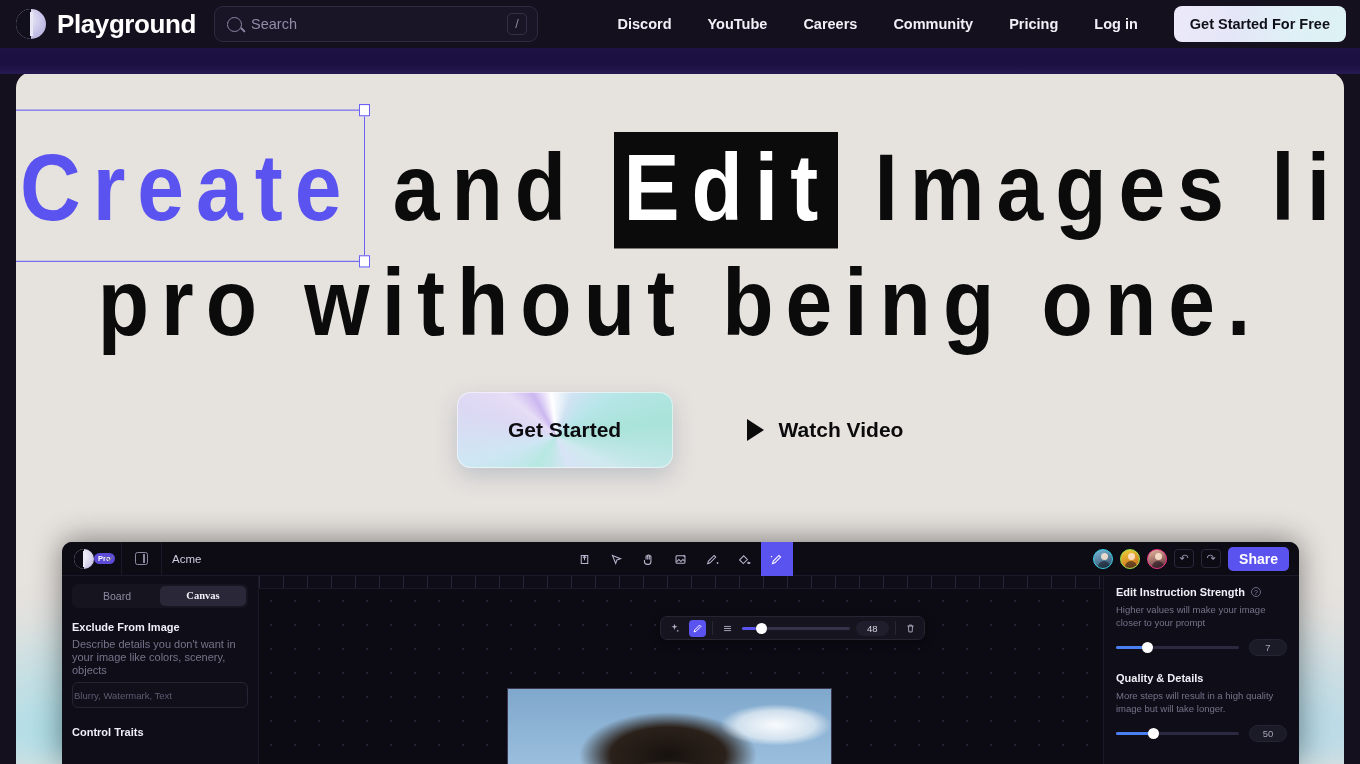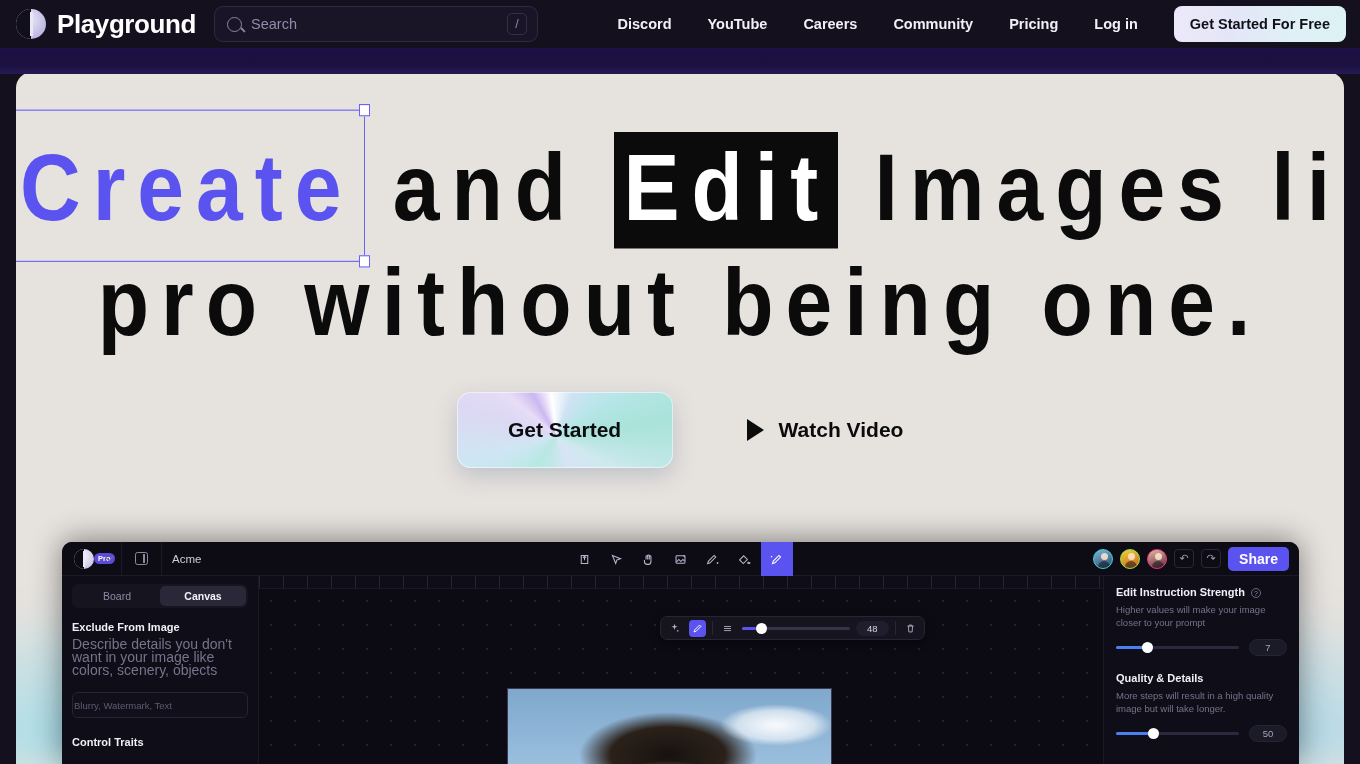--- a/index.html
+++ b/index.html
@@ -193,23 +193,23 @@
   #share-btn { background: #5b53f0; color: #fff; font-size: 14px; font-weight: bold;
                padding: 4px 11px; border-radius: 5px; }
   #app-body { display: flex; height: 188px; }
 
   
   #left-panel { width: 197px; background: #0e0d18; border-right: 1px solid #1b1928; padding: 8px 10px; }
   #seg {
     display: flex; background: #15141f; border-radius: 6px; padding: 2px; margin-bottom: 13px;
   }
   .seg-btn { flex: 1; text-align: center; padding: 4px 0; font-size: 10.5px; color: #8f8aa3; border-radius: 5px; }
-  .seg-btn.active { background: #2a2738; color: #f2f1f7; font-weight: bold; }
+  .seg-btn.active { background: #2a2738; color: #f2f1f7; font-weight: bold; font-family: Liberation Serif, serif; }
   .panel-h { font-size: 11px; font-weight: bold; color: #f0eff6; margin-bottom: 5px; }
-  .panel-desc { font-size: 14px; color: #77738a; line-height: 13px; margin-bottom: 15px; }
+  .panel-desc { font-size: 11px; color: #77738a; line-height: 13px; margin-bottom: 5px; }
   .field {
     height: 26px; border: 1px solid #272435; border-radius: 6px; background: #100f1a;
     display: flex; align-items: center; padding: 0 1px; font-size: 9.5px; color: #5f5b72;
   }
   #control-traits-h { font-size: 11px; font-weight: bold; color: #f0eff6; margin-top: 18px; }
 
   
   #canvas-wrap { flex: 1; position: relative; background: #0c0b14; overflow: hidden; }
   #ruler-h { position: absolute; top: 0; left: 0; right: 0; height: 13px;
              background: #0f0e18; border-bottom: 1px solid #1a1826;
@@ -235,21 +235,21 @@
   .bt-icon { width: 17px; height: 17px; display: flex; align-items: center; justify-content: center; color: #b3aec6; border-radius: 4px; }
   .bt-icon.active { background: #5b53f0; color: #fff; }
   .bt-div { width: 1px; height: 14px; background: #2a2737; }
   #bt-slider { width: 108px; height: 3px; background: #35324a; border-radius: 2px; position: relative; }
   #bt-slider-fill { position: absolute; left: 0; top: 0; height: 3px; width: 13%; background: #5b53f0; border-radius: 2px; }
   #bt-thumb { position: absolute; left: 13%; top: -4px; width: 11px; height: 11px; border-radius: 50%; background: #fff; }
   #bt-value { background: #201e2c; border-radius: 9px; padding: 2px 11px; font-size: 9.5px; color: #d6d3e2; }
 
   
   #right-panel { width: 196px; background: #0e0d18; border-left: 1px solid #1b1928; padding: 10px 12px; }
-  .rp-head { display: flex; align-items: flex-end; gap: 6px; margin-bottom: 5px; }
+  .rp-head { display: flex; align-items: center; gap: 6px; margin-bottom: 5px; }
   .rp-title { font-size: 11px; font-weight: bold; color: #f0eff6; }
   .help-icon { width: 10px; height: 10px; border-radius: 50%; border: 1px solid #6d6882;
                color: #8a85a0; font-size: 7px; display: flex; align-items: center; justify-content: center; }
   .rp-desc { font-size: 9.5px; color: #77738a; line-height: 13px; margin-bottom: 10px; }
   .rp-slider-row { display: flex; align-items: center; gap: 10px; margin-bottom: 16px; }
   .rp-track { flex: 1; height: 3px; background: #2b2940; border-radius: 2px; position: relative; }
   .rp-fill { position: absolute; left: 0; top: 0; height: 3px; background: #4a7ff2; border-radius: 2px; }
   .rp-thumb { position: absolute; top: -4px; width: 11px; height: 11px; border-radius: 50%;
               background: #fff; transform: translateX(-5px); }
   .rp-val { background: #1b1a27; border: 1px solid #272435; border-radius: 9px;

